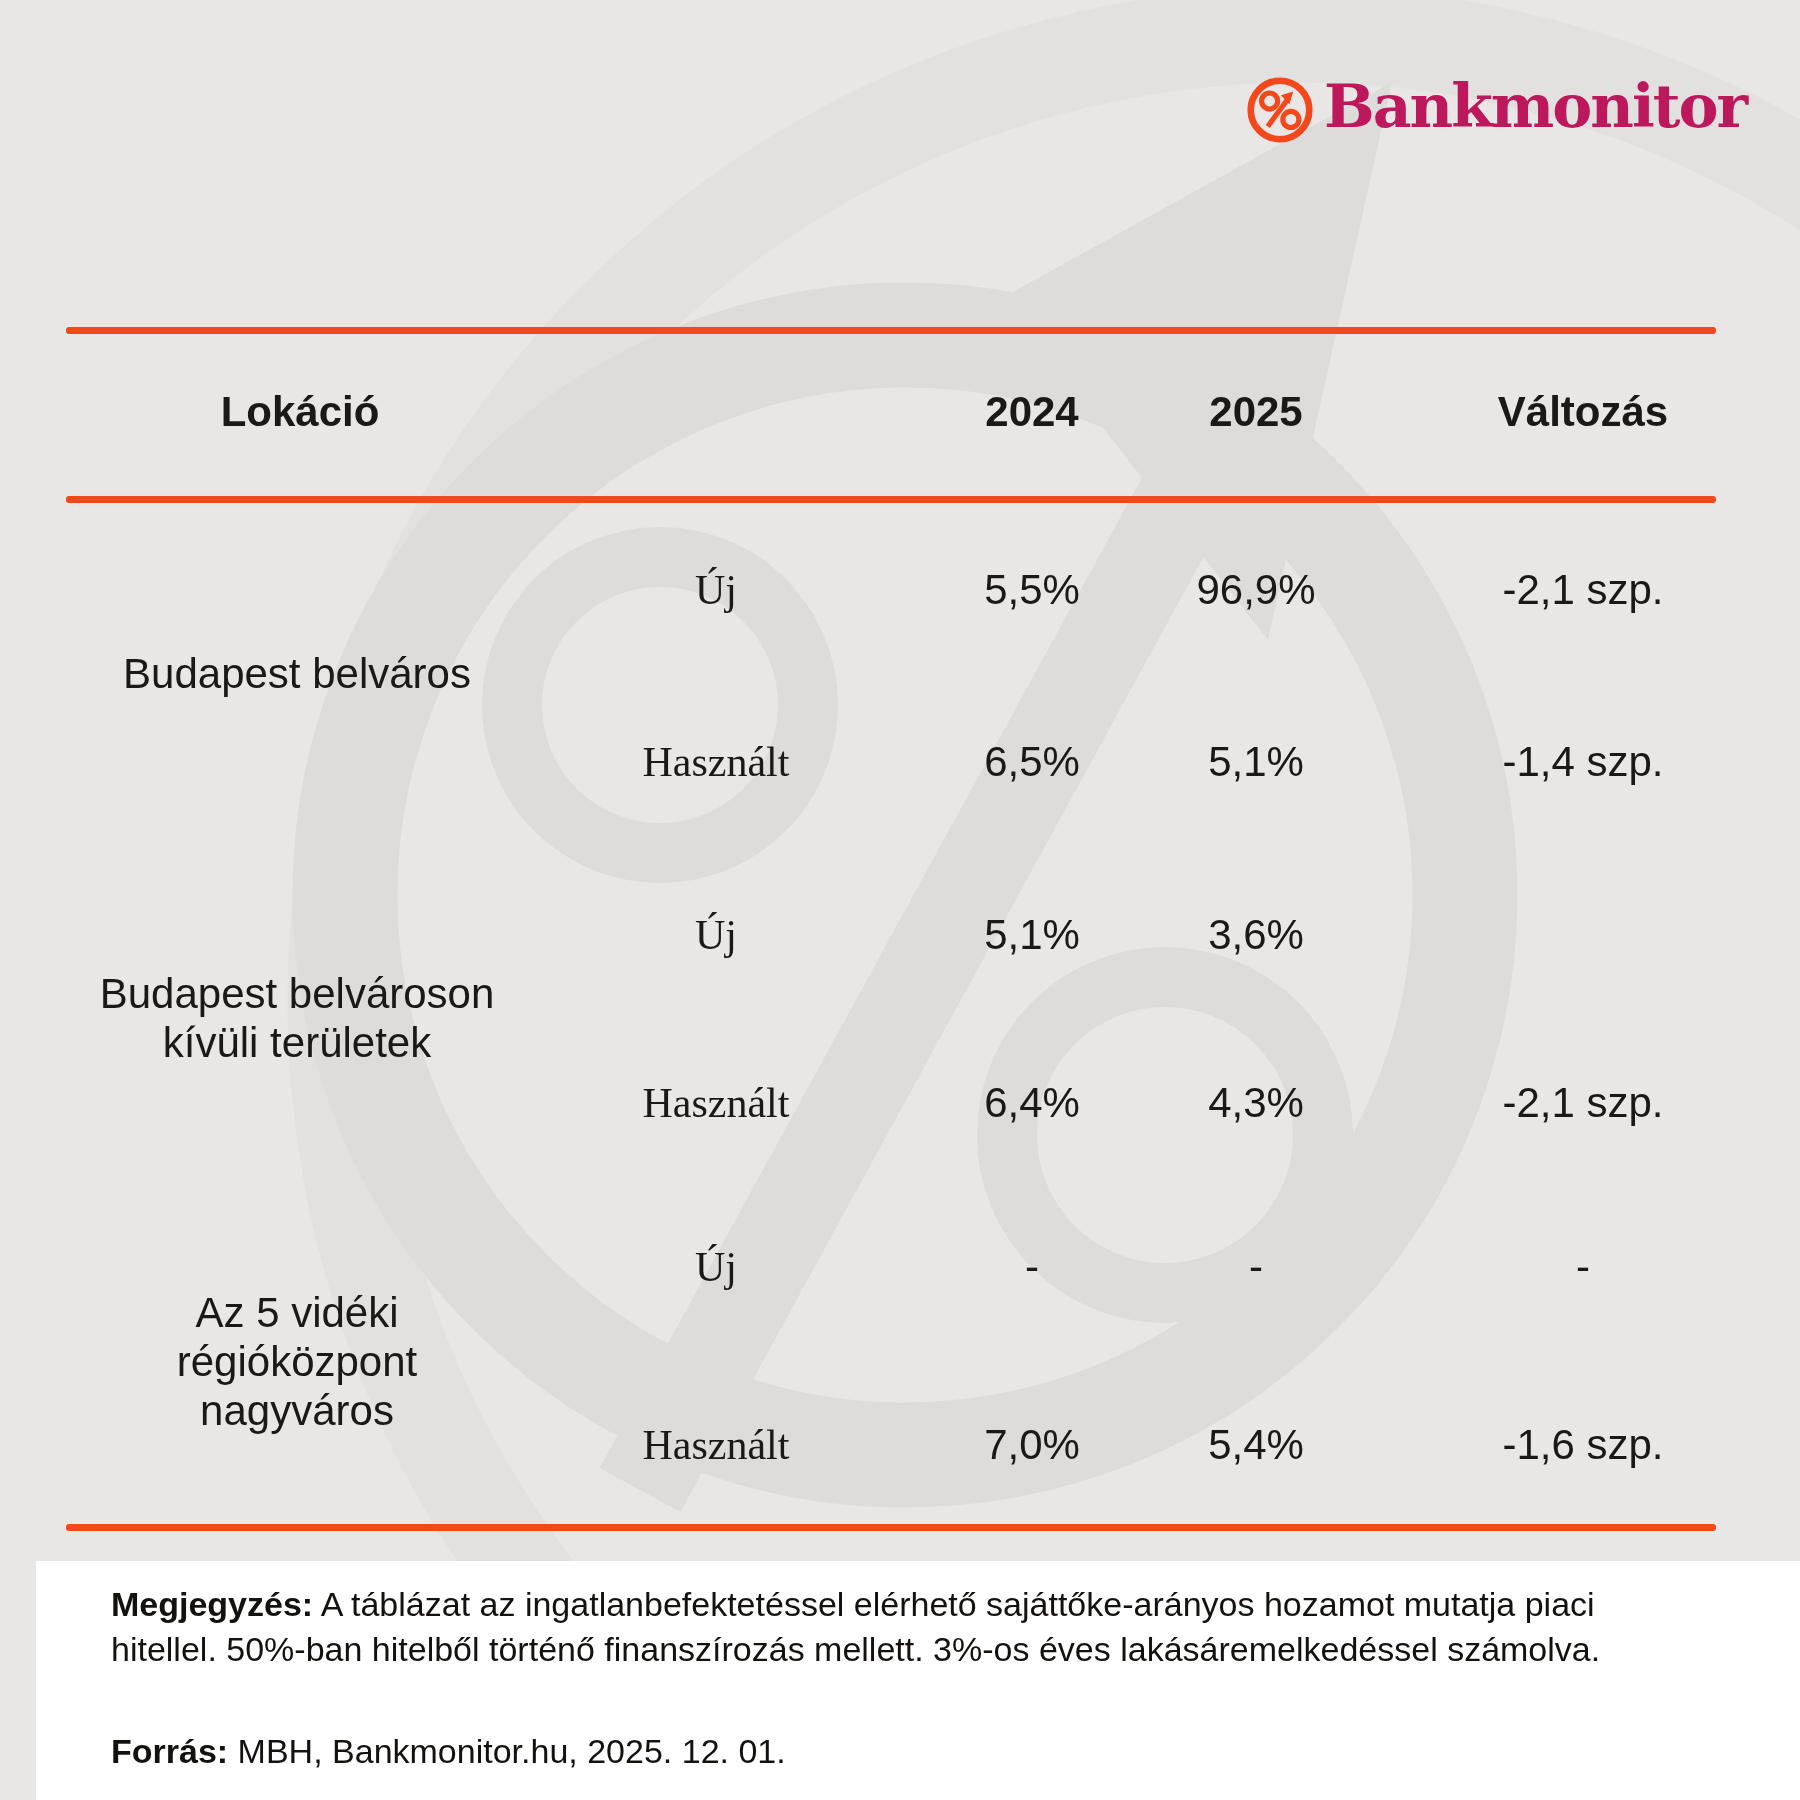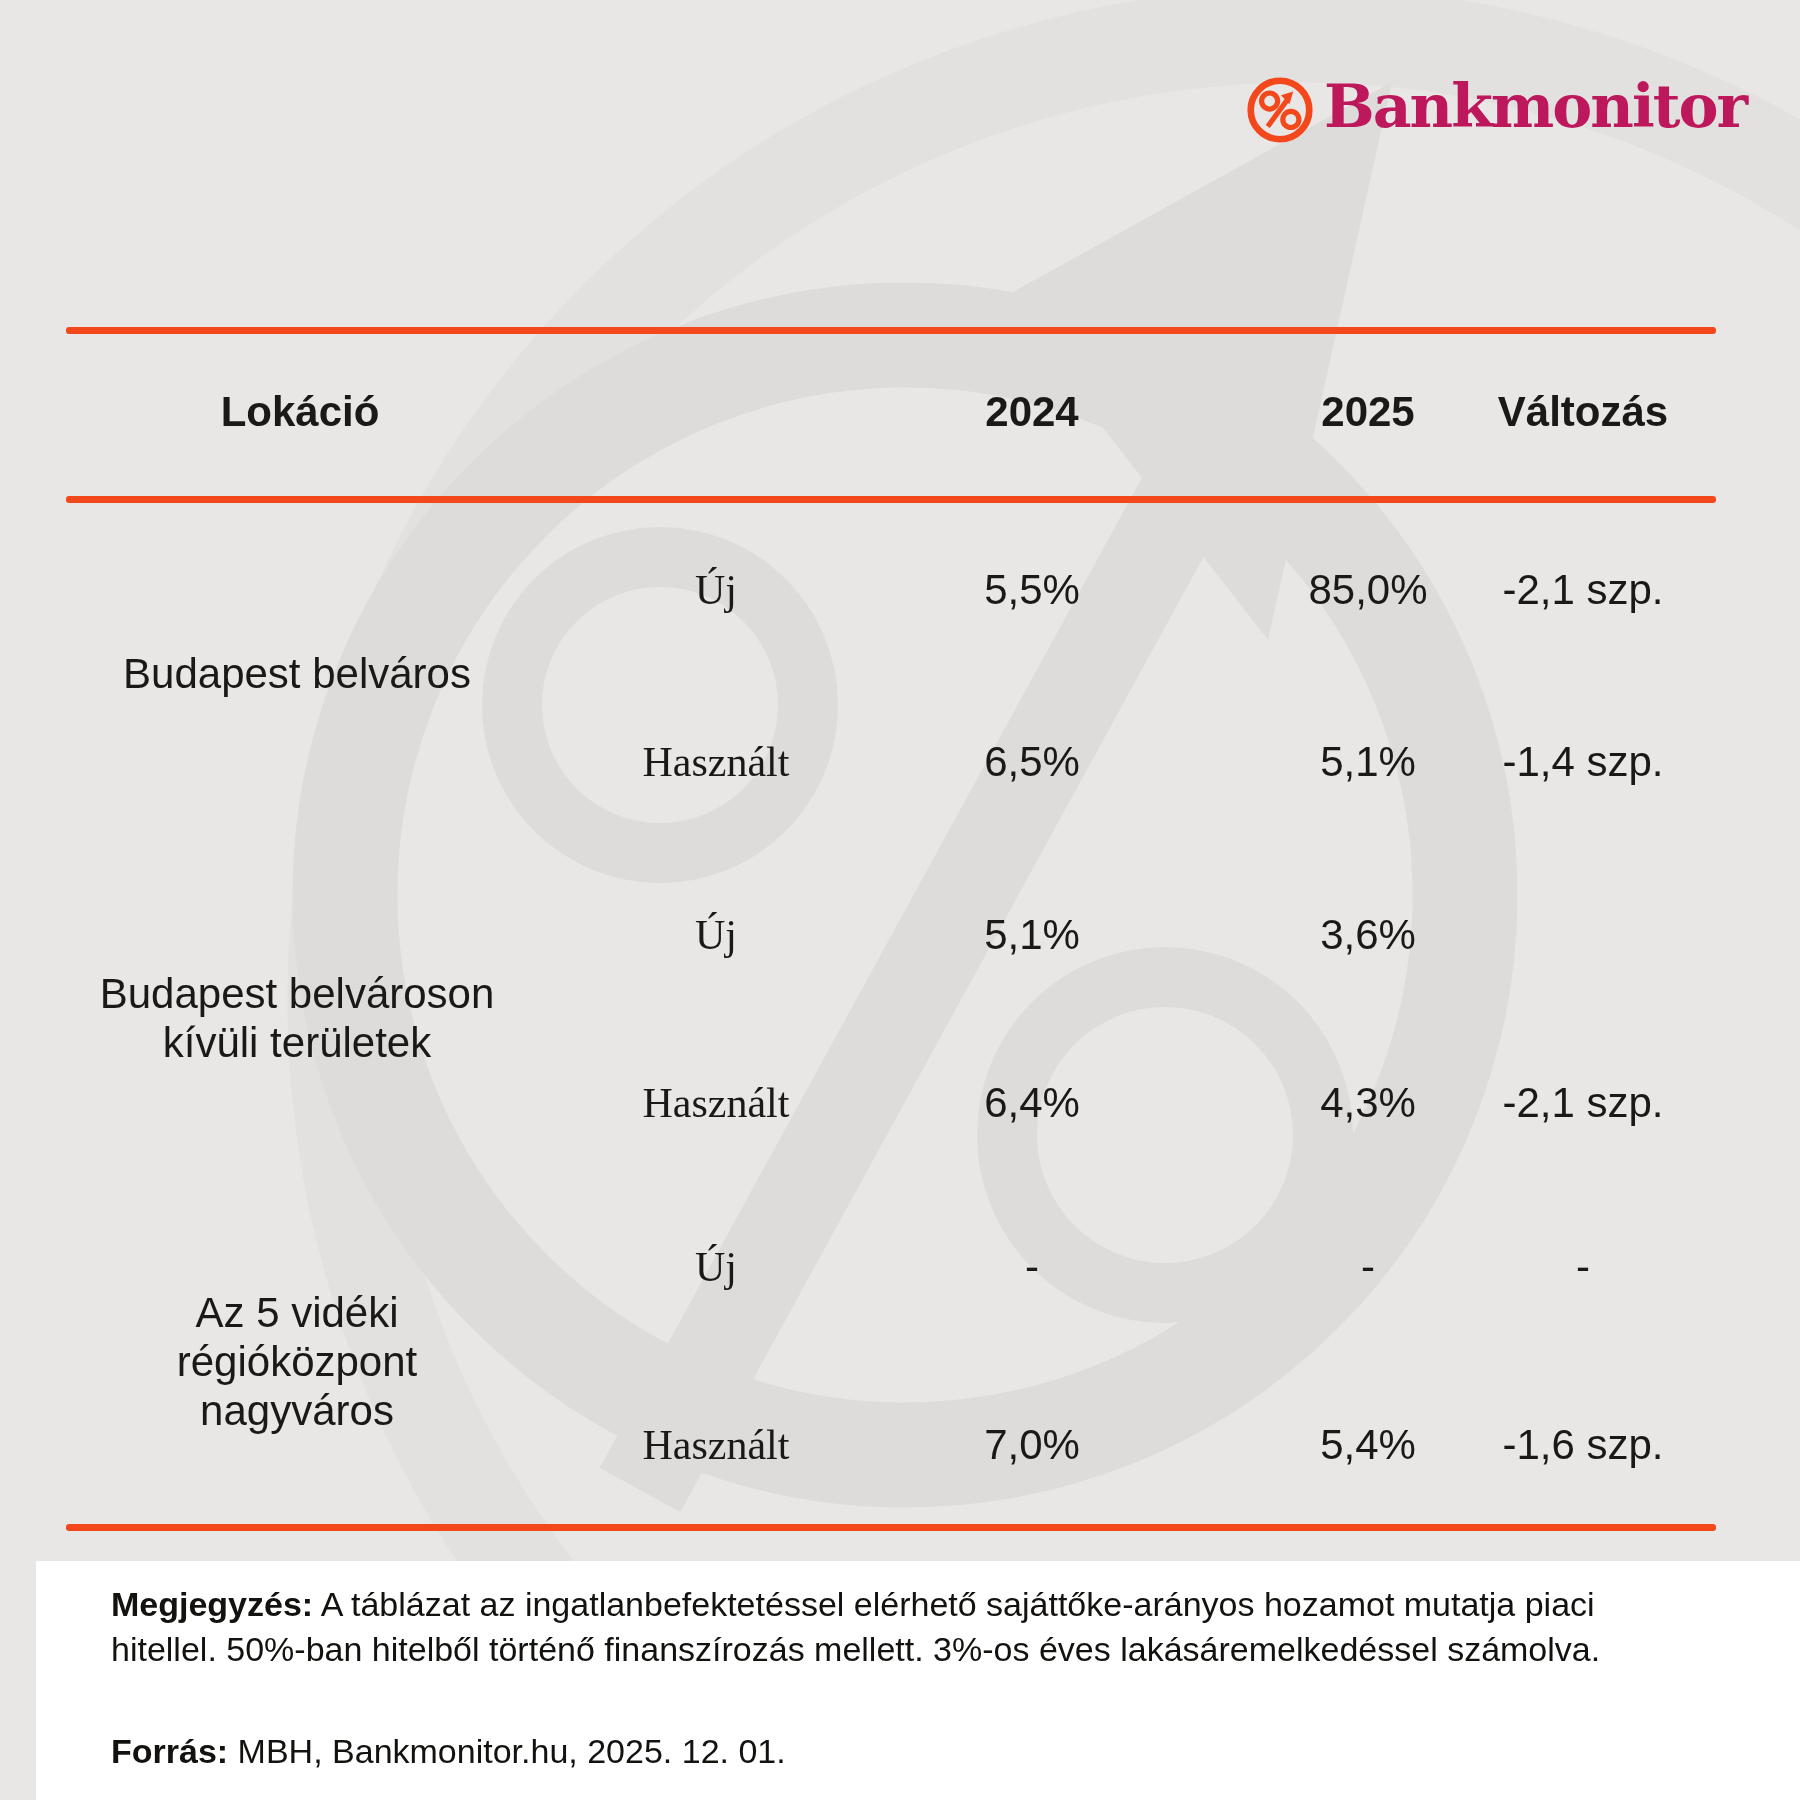--- a/index.html
+++ b/index.html
@@ -70,21 +70,21 @@
     width: 1800px;
     height: 48px;
     font-size: 42px;
     line-height: 48px;
   }
   .hrow { top: 388px; font-weight: 700; padding-left: 48px; }
   .cell { position: absolute; text-align: center; display: block; }
   .hloc { left: 80px;   width: 440px; }
   .ctype{ left: 596px;  width: 240px; font-family: Liberation Serif, serif; }
   .ca   { left: 922px;  width: 220px; }
-  .cb   { left: 1258px; width: 220px; }
+  .cb   { left: 1146px; width: 220px; }
   .cc   { left: 1443px; width: 280px; }
   .r1 { top: 566px; }
   .r2 { top: 738px; }
   .r3 { top: 911px; }
   .r4 { top: 1079px; }
   .r5 { top: 1243px; }
   .r6 { top: 1421px; }
   .gloc {
     position: absolute;
     font-size: 42px;
@@ -155,21 +155,21 @@
     <span class="cell cc">Változás</span>
   </div>
 
   <div class="gloc g2">Budapest belvároson kívüli területek</div>
   <div class="gloc g1">Budapest belváros</div>
   <div class="gloc g3">Az 5 vidéki régióközpont nagyváros</div>
 
   <div class="trow r1">
     <span class="cell ctype">Új</span>
     <span class="cell ca">5,5%</span>
-    <span class="cell cb">85,0%</span>
+    <span class="cell cb">96,9%</span>
     <span class="cell cc">-2,1 szp.</span>
   </div>
   <div class="trow r2">
     <span class="cell ctype">Használt</span>
     <span class="cell ca">6,5%</span>
     <span class="cell cb">5,1%</span>
     <span class="cell cc">-1,4 szp.</span>
   </div>
   <div class="trow r3">
     <span class="cell ctype">Új</span>

